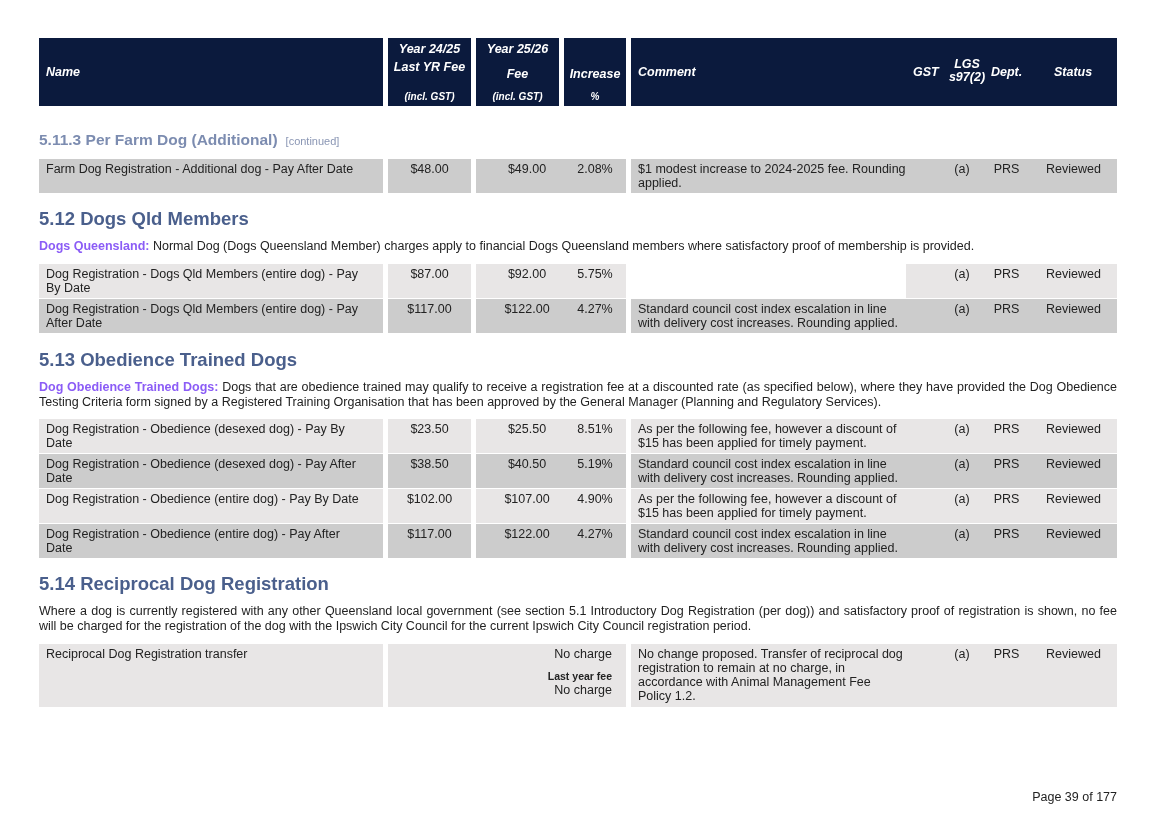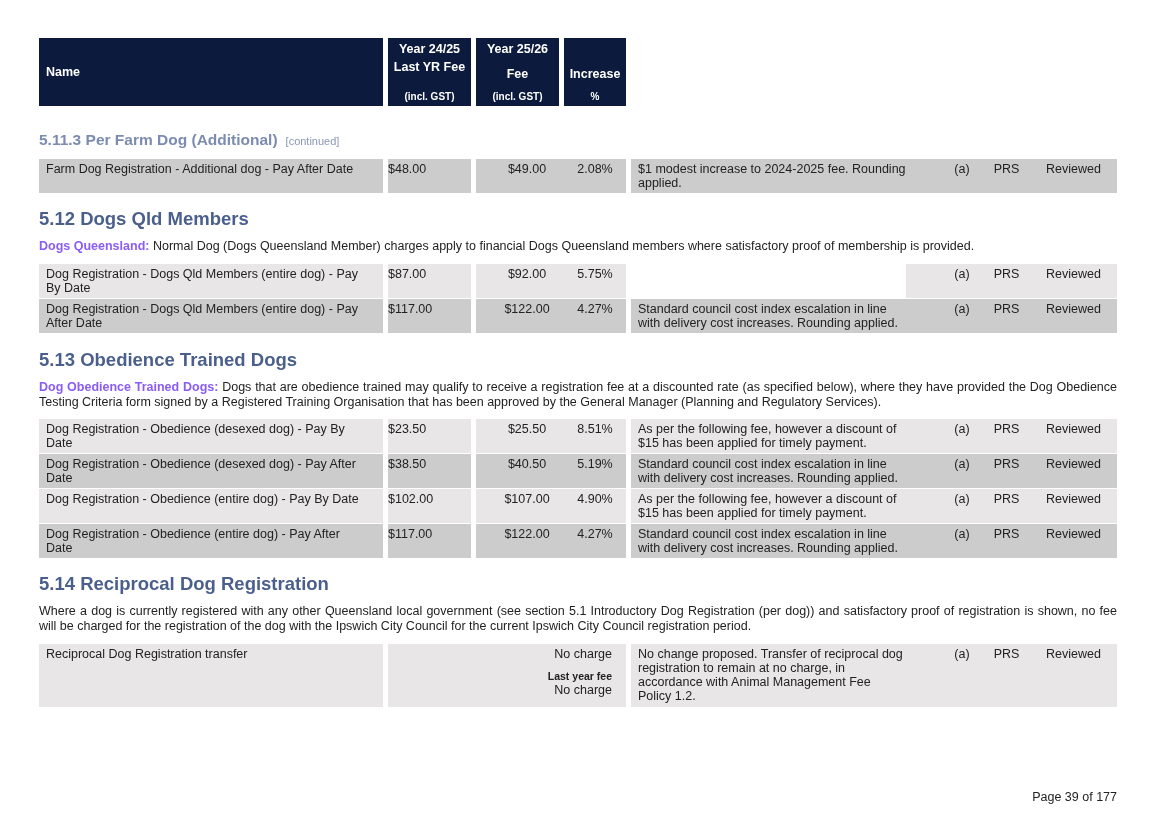--- a/index.html
+++ b/index.html
@@ -3,21 +3,21 @@
 <meta charset="utf-8">
 <style>
   html, body { margin: 0; padding: 0; background: #ffffff; }
   body { width: 1155px; height: 816px; position: relative; overflow: hidden;
          font-family: "Liberation Sans", sans-serif; color: #222; font-size: 12.5px; }
   .page { position: absolute; left: 39px; top: 38px; width: 1078px; }
 
   
   .hdr { position: relative; height: 68px; }
   .hc { position: absolute; top: 0; height: 68px; background: #0b1a3d; color: #fff;
-        font-weight: bold; box-sizing: border-box; }
+        font-weight: bold; box-sizing: border-box; font-style: italic; }
   .hc .mid { position: absolute; left: 0; right: 0; top: 50%; transform: translateY(-50%); }
   .h-name { left: 0; width: 344px; }
   .h-name .mid { left: 7px; font-size: 12.5px; }
   .h-last { left: 349px; width: 83px; text-align: center; }
   .h-fee  { left: 437px; width: 83px; text-align: center; }
   .h-inc  { left: 525px; width: 62px; text-align: center; }
   .h-rest { left: 592px; width: 486px; }
   .h-top { position: absolute; top: 4px; left: 0; right: 0; font-size: 12.5px; }
   .h-midtxt { position: absolute; top: 22px; left: 0; right: 0; font-size: 12.5px; line-height: 14px; }
   .h-sub { position: absolute; bottom: 4px; left: 0; right: 0; font-size: 10px; }
@@ -29,21 +29,21 @@
   .cont { font-size: 11px; font-weight: normal; color: #8a96b4; margin-left: 8px; }
   .para { position: absolute; left: 39px; width: 1078px; font-size: 12.5px; line-height: 15px;
           text-align: justify; color: #222; }
   .para b { color: #8b5cf6; }
 
   
   .row { position: absolute; left: 39px; width: 1078px; }
   .cell { position: absolute; top: 0; bottom: 0; box-sizing: border-box; padding-top: 3px;
           font-size: 12.5px; line-height: 14px; }
   .c-name { left: 0; width: 344px; padding-left: 7px; padding-right: 16px; }
-  .c-last { left: 349px; width: 83px; }
+  .c-last { left: 349px; width: 83px; text-align: center; }
   .c-fee  { left: 437px; width: 102px; text-align: center; }
   .c-inc  { left: 525px; width: 62px; text-align: center; }
   .c-com  { left: 592px; width: 275px; padding-left: 7px; }
   .c-gst  { left: 867px; width: 35px; }
   .c-lgs  { left: 902px; width: 42px; text-align: center; }
   .c-dept { left: 944px; width: 47px; text-align: center; }
   .c-stat { left: 991px; width: 87px; text-align: center; }
   .light .cell { background: #e8e6e6; }
   .dark .cell { background: #cccccc; }
 
@@ -67,20 +67,27 @@
       <div class="h-sub">(incl. GST)</div>
     </div>
     <div class="hc h-fee">
       <div class="h-top">Year 25/26</div>
       <div class="h-midtxt" style="top:29px">Fee</div>
       <div class="h-sub">(incl. GST)</div>
     </div>
     <div class="hc h-inc">
       <div class="h-midtxt" style="top:29px">Increase</div>
       <div class="h-sub">%</div>
+    </div>
+    <div class="hc h-rest">
+      <span style="left:7px;top:27px">Comment</span>
+      <span style="left:282px;top:27px">GST</span>
+      <span style="left:316px;top:20px;width:40px;text-align:center;line-height:13px">LGS s97(2)</span>
+      <span style="left:360px;top:27px">Dept.</span>
+      <span style="left:423px;top:27px">Status</span>
     </div>
   </div>
 </div>
 
 <div class="sec-title small" style="top:131px">
   <span>5.11.3 Per Farm Dog (Additional)</span><span class="cont">[continued]</span>
 </div>
 <div class="row dark" style="top:159px;height:34px">
   <div class="cell c-name">Farm Dog Registration - Additional dog - Pay After Date</div>
   <div class="cell c-last">$48.00</div>

